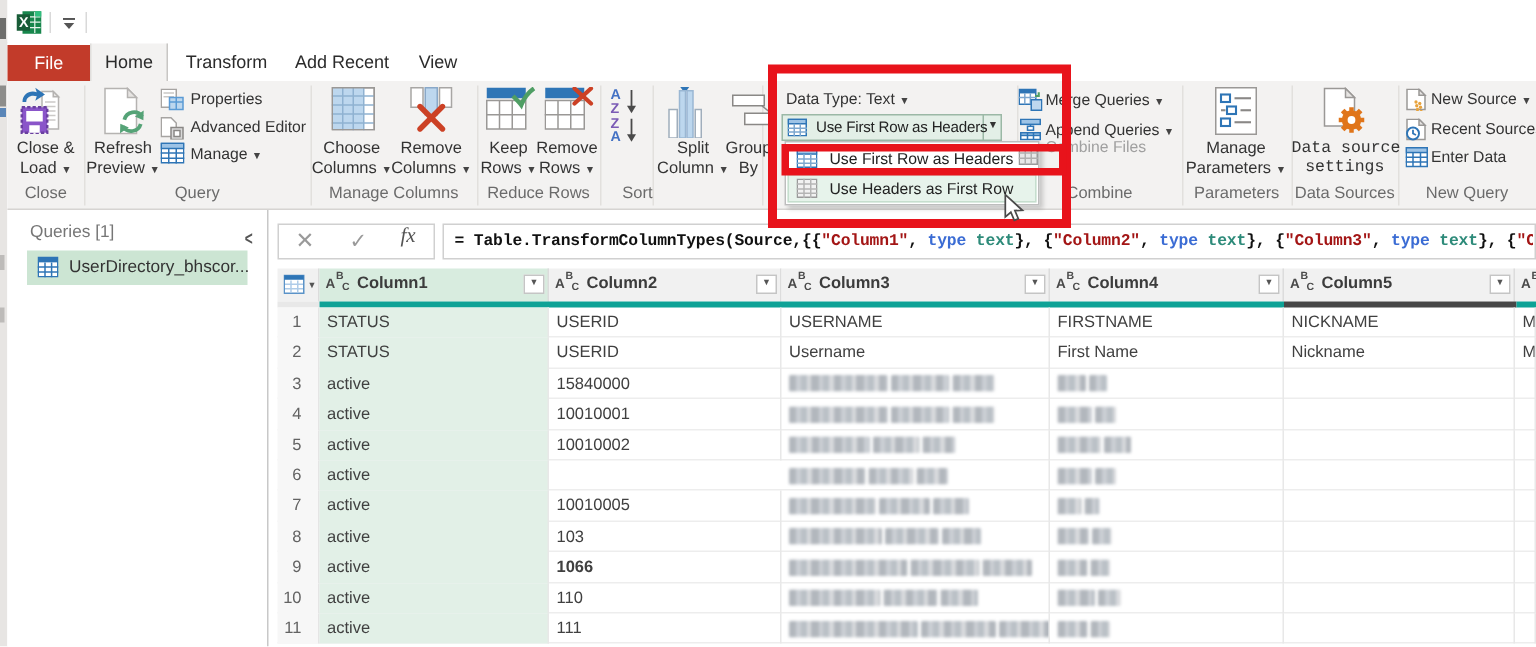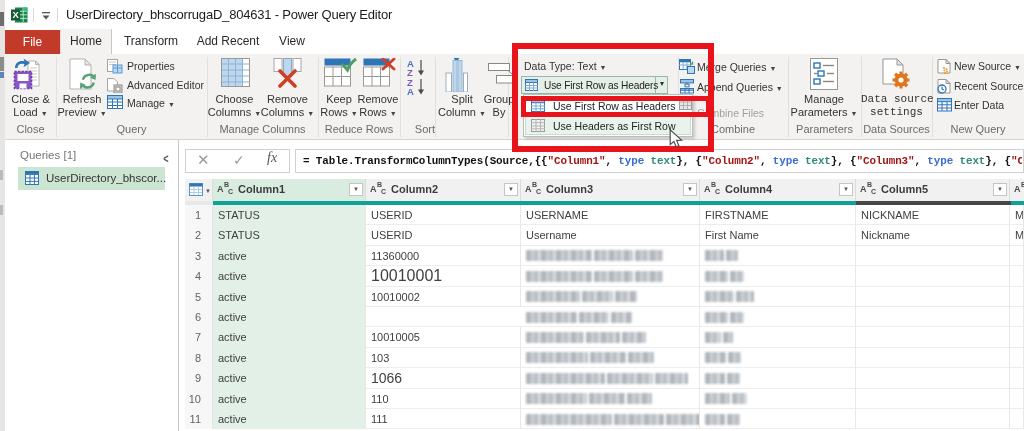--- a/index.html
+++ b/index.html
@@ -44,21 +44,20 @@
     <rect x="12.5" y="0.5" width="4" height="3.5" fill="#2fbf7e"></rect>
     <rect x="0" y="2.5" width="9" height="11" fill="#185c37"></rect>
     <text x="1.6" y="11" font-size="9.5" font-weight="bold" fill="#fff" font-family="Liberation Sans">X</text>
   </svg>
   <div class="abs" style="left:33px; top:8px; width:1px; height:14px; background:#d9d9d9;"></div>
   <svg class="abs" style="left:41px; top:12px;" width="10" height="8" viewBox="0 0 10 8">
     <rect x="1" y="0" width="8" height="1.3" fill="#555"></rect>
     <path d="M1.5 3.4 L8.5 3.4 L5 7.4 Z" fill="#555"></path>
   </svg>
   <div class="abs" style="left:57px; top:8px; width:1px; height:14px; background:#d9d9d9;"></div>
-  <div class="abs" style="left:66px; top:7px; font-size:13px; color:#1b1b1b; letter-spacing:-0.2px;">UserDirectory_bhscorrugaD_804631 - Power Query Editor</div>
 
   <div class="abs" style="left:5px; top:28px; width:1019px; height:1px; background:#c9c9c9; opacity:0.8;"></div>
 
   <div class="abs" style="left:5px; top:28px; width:1019px; height:26px; background:#fff;"></div>
   <div class="abs" style="left:5px; top:30px; width:55px; height:24px; background:#c23b2a;"></div>
   <div class="abs" style="left:5px; top:30px; width:55px; height:24px; font-size:12px; color:#fff; text-align:center; line-height:24px;">File</div>
   <div class="abs" style="left:60px; top:29px; width:52px; height:25px; background:#f3f2f1; border-left:1px solid #e0dedc; border-right:1px solid #c8c6c4;"></div>
   <div class="abs" style="left:60px; top:30px; width:52px; height:24px; font-size:12px; color:#2b2b2b; text-align:center; line-height:23px;">Home</div>
   <div class="abs" style="left:118px; top:30px; width:66px; height:24px; font-size:12px; color:#2b2b2b; text-align:center; line-height:23px;">Transform</div>
   <div class="abs" style="left:192px; top:30px; width:72px; height:24px; font-size:12px; color:#2b2b2b; text-align:center; line-height:23px;">Add Recent</div>
@@ -286,21 +285,21 @@
   <div class="smalltxt" style="left:697px; top:80px;">Append Queries <span class="caret">▼</span></div>
   <svg class="abs" style="left:679px; top:98px;" width="16" height="15" viewBox="0 0 16 15">
     <rect x="0.5" y="0.5" width="12" height="11" fill="#e8e8e8" stroke="#9a9a9a"></rect>
     <g stroke="#b0b0b0">
         <line x1="0" y1="4" x2="13" y2="4"></line>
         <line x1="0" y1="7.5" x2="13" y2="7.5"></line>
         <line x1="4.5" y1="0" x2="4.5" y2="11.5"></line>
         <line x1="8.5" y1="0" x2="8.5" y2="11.5"></line>
       </g>
   </svg>
-  <div class="smalltxt" style="left:697px; top:106px; color:#a0a0a0;text-align:right;">Combine Files</div>
+  <div class="smalltxt" style="left:697px; top:91px; color:#a0a0a0;text-align:right;">Combine Files</div>
 
   <svg class="abs" style="left:810px; top:58px;" width="28" height="32" viewBox="0 0 28 32">
     <rect x="0.5" y="0.5" width="27" height="31" fill="#fff" stroke="#9a9896"></rect>
     <rect x="4" y="5" width="6" height="5" fill="#fff" stroke="#2e75b6" stroke-width="1.4"></rect>
     <line x1="13" y1="7.5" x2="24" y2="7.5" stroke="#8a8886" stroke-width="1.4"></line>
     <rect x="8" y="13" width="6" height="5" fill="#fff" stroke="#2e75b6" stroke-width="1.4"></rect>
     <line x1="4" y1="15.5" x2="7" y2="15.5" stroke="#8a8886" stroke-width="1.4"></line>
     <line x1="17" y1="15.5" x2="24" y2="15.5" stroke="#8a8886" stroke-width="1.4"></line>
     <rect x="4" y="21" width="6" height="5" fill="#fff" stroke="#2e75b6" stroke-width="1.4"></rect>
     <line x1="13" y1="23.5" x2="24" y2="23.5" stroke="#8a8886" stroke-width="1.4"></line>
@@ -501,41 +500,41 @@
         <div class="abs" style="left:825px; top:0; width:14px; height:20.4px;  border-right:1px solid #e8e8e8; overflow:hidden;">
           <div class="abs" style="left:5px; top:0; font-size:11px; color:#404040; line-height:20.4px; white-space:nowrap;">M</div>
         </div>
       </div>
       <div class="abs" style="left:185px; top:245.8px; width:839px; height:20.4px; border-bottom:1px solid #ededed;">
         <div class="abs" style="left:0; top:0; width:28px; height:20.4px; background:#f7f7f7; border-right:1px solid #e5e5e5; font-size:11px; color:#636363; text-align:right; line-height:20.4px; padding-right:11px;">3</div>
         <div class="abs" style="left:28px; top:0; width:153px; height:20.4px; background:#e2f0e7; border-right:1px solid #e8e8e8; overflow:hidden;">
           <div class="abs" style="left:5px; top:0; font-size:11px; color:#404040; line-height:20.4px; white-space:nowrap;">active</div>
         </div>
         <div class="abs" style="left:181px; top:0; width:155px; height:20.4px;  border-right:1px solid #e8e8e8; overflow:hidden;">
-          <div class="abs" style="left:5px; top:0; font-size:11px; color:#404040; line-height:20.4px; white-space:nowrap;">11360000</div>
+          <div class="abs" style="left:5px; top:0; font-size:11px; color:#404040; line-height:20.4px; white-space:nowrap;">15840000</div>
         </div>
         <div class="abs" style="left:336px; top:0; width:179px; height:20.4px;  border-right:1px solid #e8e8e8; overflow:hidden;">
           <div class="blob" style="left:5px; top:4.5px; width:66px; height:11px; background:repeating-linear-gradient(90deg,#b2b7bd 0 5px,#cbcfd4 5px 8px,#bac0c6 8px 12px,#d8dadd 12px 15px),repeating-linear-gradient(90deg,rgba(168,173,180,0.4) 0 7px,rgba(235,236,238,0.5) 7px 12px);"></div>
           <div class="blob" style="left:73px; top:4.5px; width:39px; height:11px; background:repeating-linear-gradient(90deg,#b2b7bd 0 5px,#cbcfd4 5px 8px,#bac0c6 8px 12px,#d8dadd 12px 15px),repeating-linear-gradient(90deg,rgba(168,173,180,0.4) 0 7px,rgba(235,236,238,0.5) 7px 12px);"></div>
           <div class="blob" style="left:114px; top:4.5px; width:28px; height:11px; background:repeating-linear-gradient(90deg,#b2b7bd 0 5px,#cbcfd4 5px 8px,#bac0c6 8px 12px,#d8dadd 12px 15px),repeating-linear-gradient(90deg,rgba(168,173,180,0.4) 0 7px,rgba(235,236,238,0.5) 7px 12px);"></div>
         </div>
         <div class="abs" style="left:515px; top:0; width:156px; height:20.4px;  border-right:1px solid #e8e8e8; overflow:hidden;">
           <div class="blob" style="left:5px; top:4.5px; width:19px; height:11px; background:repeating-linear-gradient(90deg,#b2b7bd 0 5px,#cbcfd4 5px 8px,#bac0c6 8px 12px,#d8dadd 12px 15px),repeating-linear-gradient(90deg,rgba(168,173,180,0.4) 0 7px,rgba(235,236,238,0.5) 7px 12px);"></div>
           <div class="blob" style="left:26px; top:4.5px; width:12px; height:11px; background:repeating-linear-gradient(90deg,#b2b7bd 0 5px,#cbcfd4 5px 8px,#bac0c6 8px 12px,#d8dadd 12px 15px),repeating-linear-gradient(90deg,rgba(168,173,180,0.4) 0 7px,rgba(235,236,238,0.5) 7px 12px);"></div>
         </div>
         <div class="abs" style="left:671px; top:0; width:154px; height:20.4px;  border-right:1px solid #e8e8e8; overflow:hidden;"></div>
         <div class="abs" style="left:825px; top:0; width:14px; height:20.4px;  border-right:1px solid #e8e8e8; overflow:hidden;"></div>
       </div>
       <div class="abs" style="left:185px; top:266.2px; width:839px; height:20.4px; border-bottom:1px solid #ededed;">
         <div class="abs" style="left:0; top:0; width:28px; height:20.4px; background:#f7f7f7; border-right:1px solid #e5e5e5; font-size:11px; color:#636363; text-align:right; line-height:20.4px; padding-right:11px;">4</div>
         <div class="abs" style="left:28px; top:0; width:153px; height:20.4px; background:#e2f0e7; border-right:1px solid #e8e8e8; overflow:hidden;">
           <div class="abs" style="left:5px; top:0; font-size:11px; color:#404040; line-height:20.4px; white-space:nowrap;">active</div>
         </div>
         <div class="abs" style="left:181px; top:0; width:155px; height:20.4px;  border-right:1px solid #e8e8e8; overflow:hidden;">
-          <div class="abs" style="left:5px; top:0; font-size:16px; color:#404040; line-height:20.4px; white-space:nowrap;">10010001</div>
+          <div class="abs" style="left:5px; top:0; font-size:11px; color:#404040; line-height:20.4px; white-space:nowrap;">10010001</div>
         </div>
         <div class="abs" style="left:336px; top:0; width:179px; height:20.4px;  border-right:1px solid #e8e8e8; overflow:hidden;">
           <div class="blob" style="left:5px; top:4.5px; width:66px; height:11px; background:repeating-linear-gradient(90deg,#b2b7bd 0 5px,#cbcfd4 5px 8px,#bac0c6 8px 12px,#d8dadd 12px 15px),repeating-linear-gradient(90deg,rgba(168,173,180,0.4) 0 7px,rgba(235,236,238,0.5) 7px 12px);"></div>
           <div class="blob" style="left:73px; top:4.5px; width:39px; height:11px; background:repeating-linear-gradient(90deg,#b2b7bd 0 5px,#cbcfd4 5px 8px,#bac0c6 8px 12px,#d8dadd 12px 15px),repeating-linear-gradient(90deg,rgba(168,173,180,0.4) 0 7px,rgba(235,236,238,0.5) 7px 12px);"></div>
           <div class="blob" style="left:114px; top:4.5px; width:28px; height:11px; background:repeating-linear-gradient(90deg,#b2b7bd 0 5px,#cbcfd4 5px 8px,#bac0c6 8px 12px,#d8dadd 12px 15px),repeating-linear-gradient(90deg,rgba(168,173,180,0.4) 0 7px,rgba(235,236,238,0.5) 7px 12px);"></div>
         </div>
         <div class="abs" style="left:515px; top:0; width:156px; height:20.4px;  border-right:1px solid #e8e8e8; overflow:hidden;">
           <div class="blob" style="left:5px; top:4.5px; width:23px; height:11px; background:repeating-linear-gradient(90deg,#b2b7bd 0 5px,#cbcfd4 5px 8px,#bac0c6 8px 12px,#d8dadd 12px 15px),repeating-linear-gradient(90deg,rgba(168,173,180,0.4) 0 7px,rgba(235,236,238,0.5) 7px 12px);"></div>
           <div class="blob" style="left:30px; top:4.5px; width:14px; height:11px; background:repeating-linear-gradient(90deg,#b2b7bd 0 5px,#cbcfd4 5px 8px,#bac0c6 8px 12px,#d8dadd 12px 15px),repeating-linear-gradient(90deg,rgba(168,173,180,0.4) 0 7px,rgba(235,236,238,0.5) 7px 12px);"></div>
         </div>
@@ -618,21 +617,21 @@
         </div>
         <div class="abs" style="left:671px; top:0; width:154px; height:20.4px;  border-right:1px solid #e8e8e8; overflow:hidden;"></div>
         <div class="abs" style="left:825px; top:0; width:14px; height:20.4px;  border-right:1px solid #e8e8e8; overflow:hidden;"></div>
       </div>
       <div class="abs" style="left:185px; top:368.2px; width:839px; height:20.4px; border-bottom:1px solid #ededed;">
         <div class="abs" style="left:0; top:0; width:28px; height:20.4px; background:#f7f7f7; border-right:1px solid #e5e5e5; font-size:11px; color:#636363; text-align:right; line-height:20.4px; padding-right:11px;">9</div>
         <div class="abs" style="left:28px; top:0; width:153px; height:20.4px; background:#e2f0e7; border-right:1px solid #e8e8e8; overflow:hidden;">
           <div class="abs" style="left:5px; top:0; font-size:11px; color:#404040; line-height:20.4px; white-space:nowrap;">active</div>
         </div>
         <div class="abs" style="left:181px; top:0; width:155px; height:20.4px;  border-right:1px solid #e8e8e8; overflow:hidden;">
-          <div class="abs" style="left:5px; top:0; font-size:14px; color:#404040; line-height:20.4px; white-space:nowrap;">1066</div>
+          <div class="abs" style="left:5px; top:0; font-size:11px; color:#404040; line-height:20.4px; white-space:nowrap;font-weight:bold;">1066</div>
         </div>
         <div class="abs" style="left:336px; top:0; width:179px; height:20.4px;  border-right:1px solid #e8e8e8; overflow:hidden;">
           <div class="blob" style="left:5px; top:4.5px; width:79px; height:11px; background:repeating-linear-gradient(90deg,#b2b7bd 0 5px,#cbcfd4 5px 8px,#bac0c6 8px 12px,#d8dadd 12px 15px),repeating-linear-gradient(90deg,rgba(168,173,180,0.4) 0 7px,rgba(235,236,238,0.5) 7px 12px);"></div>
           <div class="blob" style="left:86px; top:4.5px; width:46px; height:11px; background:repeating-linear-gradient(90deg,#b2b7bd 0 5px,#cbcfd4 5px 8px,#bac0c6 8px 12px,#d8dadd 12px 15px),repeating-linear-gradient(90deg,rgba(168,173,180,0.4) 0 7px,rgba(235,236,238,0.5) 7px 12px);"></div>
           <div class="blob" style="left:134px; top:4.5px; width:33px; height:11px; background:repeating-linear-gradient(90deg,#b2b7bd 0 5px,#cbcfd4 5px 8px,#bac0c6 8px 12px,#d8dadd 12px 15px),repeating-linear-gradient(90deg,rgba(168,173,180,0.4) 0 7px,rgba(235,236,238,0.5) 7px 12px);"></div>
         </div>
         <div class="abs" style="left:515px; top:0; width:156px; height:20.4px;  border-right:1px solid #e8e8e8; overflow:hidden;">
           <div class="blob" style="left:5px; top:4.5px; width:20px; height:11px; background:repeating-linear-gradient(90deg,#b2b7bd 0 5px,#cbcfd4 5px 8px,#bac0c6 8px 12px,#d8dadd 12px 15px),repeating-linear-gradient(90deg,rgba(168,173,180,0.4) 0 7px,rgba(235,236,238,0.5) 7px 12px);"></div>
           <div class="blob" style="left:27px; top:4.5px; width:13px; height:11px; background:repeating-linear-gradient(90deg,#b2b7bd 0 5px,#cbcfd4 5px 8px,#bac0c6 8px 12px,#d8dadd 12px 15px),repeating-linear-gradient(90deg,rgba(168,173,180,0.4) 0 7px,rgba(235,236,238,0.5) 7px 12px);"></div>
         </div>

